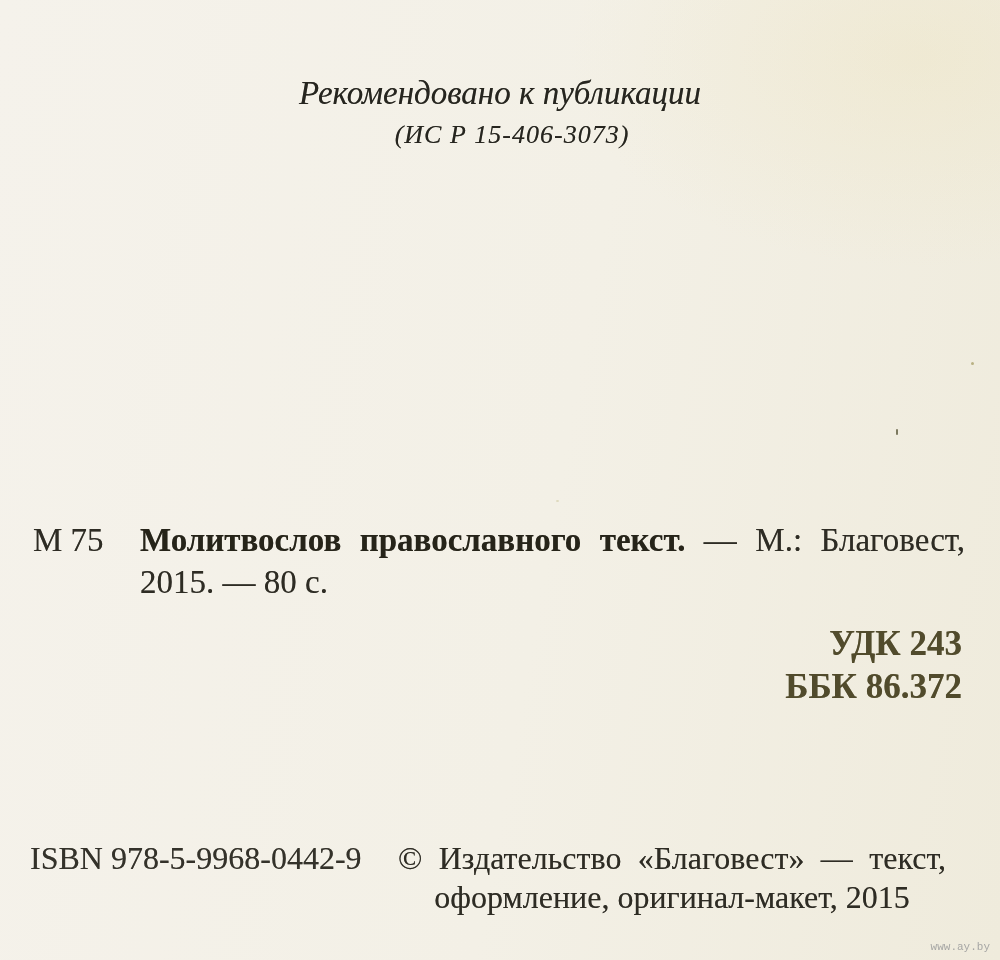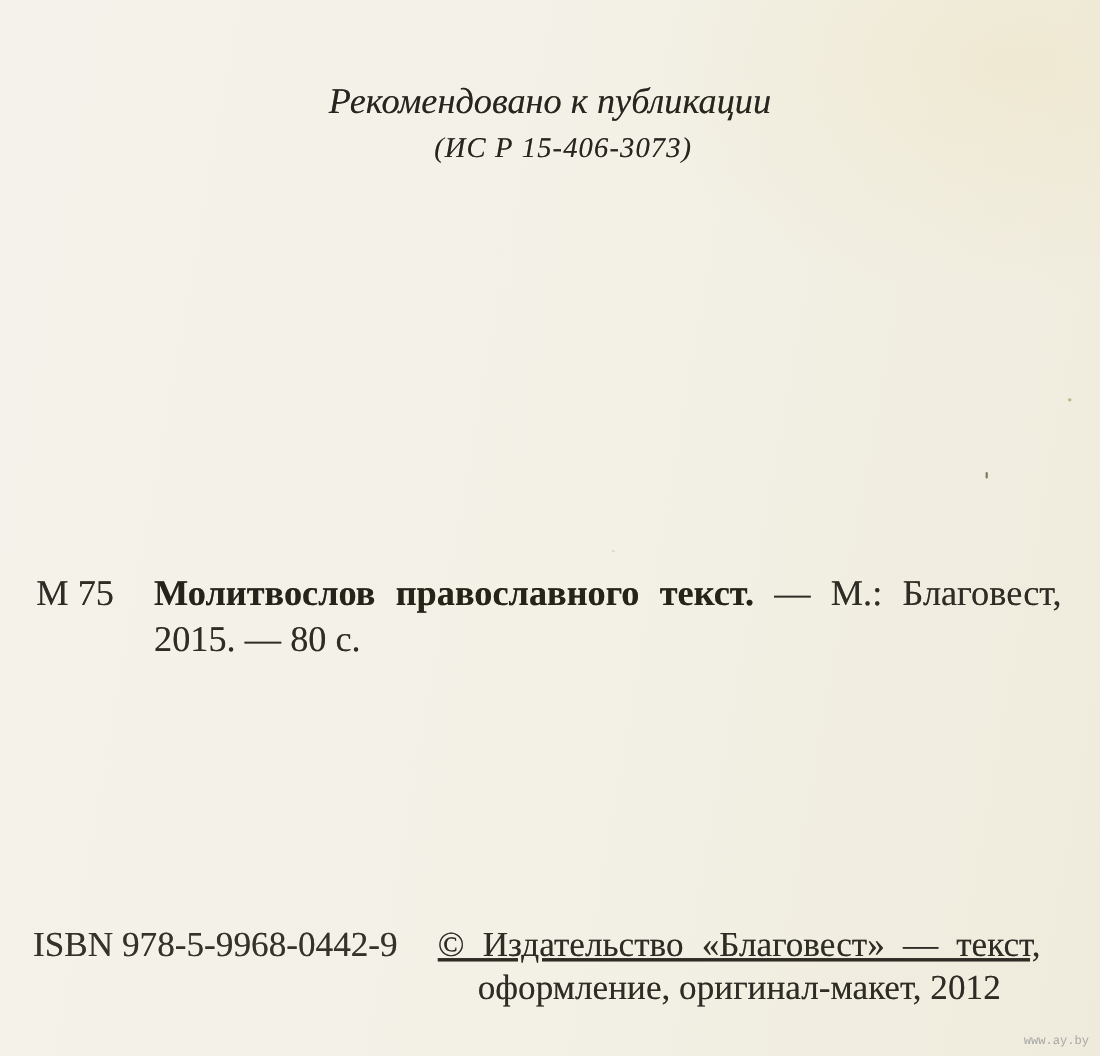--- a/index.html
+++ b/index.html
@@ -46,21 +46,21 @@
   }
 
   .isbn {
     position: absolute; left: 30px; top: 839px;
     font-size: 32px; line-height: 39px; white-space: nowrap; color: #34322a;
   }
   .copyright {
     position: absolute; left: 398px; top: 839px; width: 548px;
     font-size: 32px; line-height: 39px;
   }
-  .copyright .c1 { text-align: justify; text-align-last: justify; text-decoration: underline; }
+  .copyright .c1 { text-align: justify; text-align-last: justify; }
   .copyright .c2 { text-align: center; white-space: nowrap; }
 
   .watermark {
     position: absolute; right: 10px; bottom: 7px;
     font-family: Liberation Mono, monospace;
     font-size: 11px; color: #a6a6a4; letter-spacing: 0px; margin-left: 36px;
   }
 
   .speck { position: absolute; border-radius: 50%; }
   .speck-1 { left: 971px; top: 362px; width: 3px; height: 3px; background: #b9b183; }
@@ -77,26 +77,30 @@
     <div class="l3">(ИС Р 15-406-3073)</div>
   </div>
 
   <div class="code ink">М 75</div>
 
   <div class="cat-block ink">
     <div class="cat-title-line"><b>Молитвослов православного текст.</b> <span>— М.: Благовест,</span></div>
     <div class="cat-year">2015. — 80 с.</div>
   </div>
 
+  <div class="udk-block">
+    <div>УДК 243</div>
+    <div>ББК 86.372</div>
+  </div>
 
   <div class="isbn ink">ISBN 978-5-9968-0442-9</div>
 
   <div class="copyright ink">
     <div class="c1">© Издательство «Благовест» — текст,</div>
-    <div class="c2">оформление, оригинал-макет, 2012</div>
+    <div class="c2">оформление, оригинал-макет, 2015</div>
   </div>
 
   <div class="watermark">www.ay.by</div>
 
   <div class="speck speck-1"></div>
   <div class="speck speck-2"></div>
   <div class="speck speck-3"></div>
 
 </div>
 

